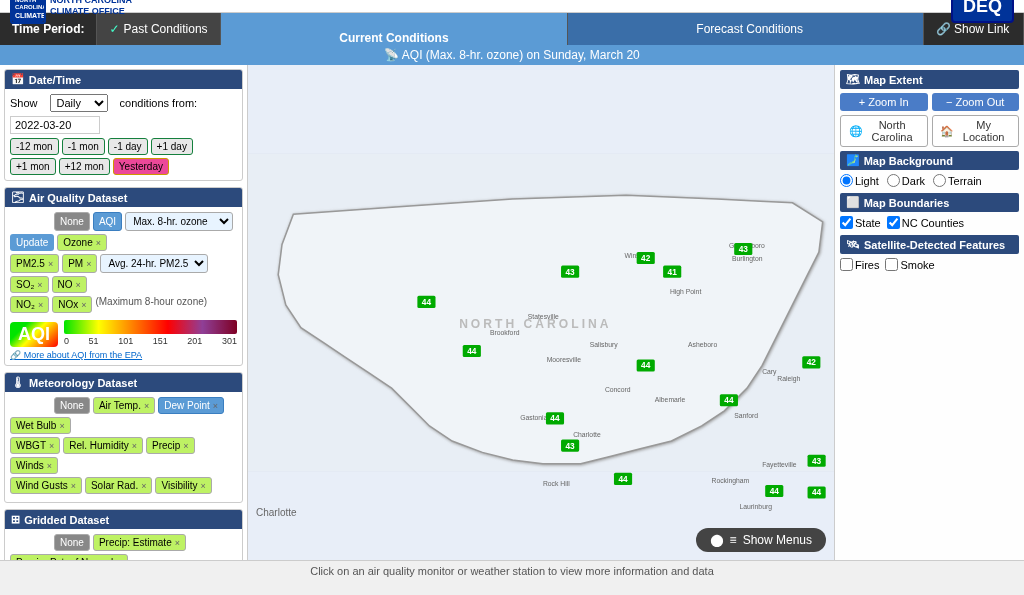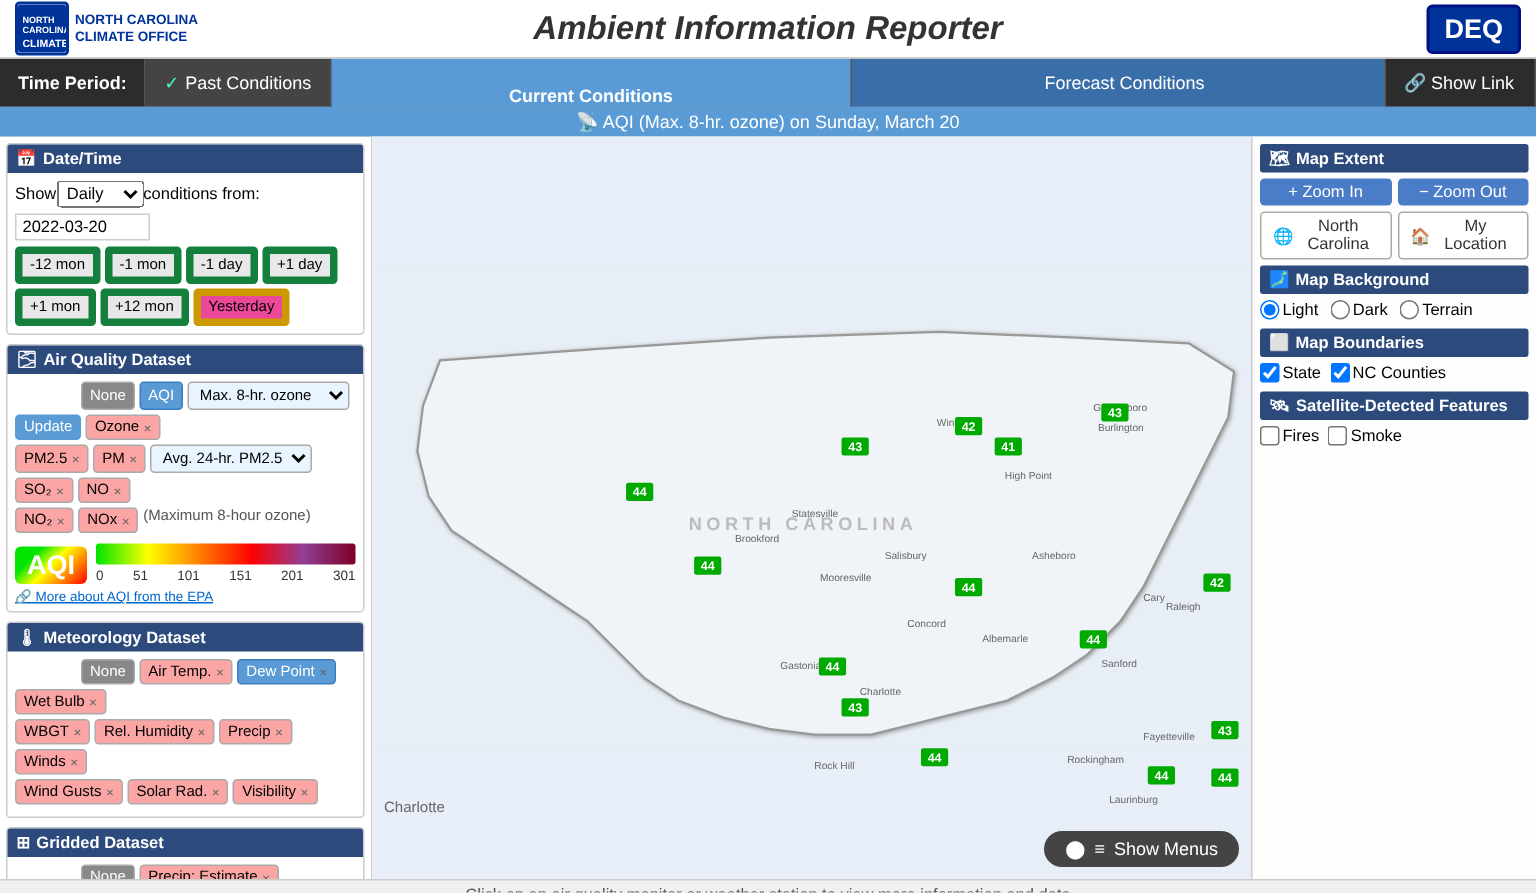--- a/index.html
+++ b/index.html
@@ -29,30 +29,30 @@
 
     
     #left-panel { width: 248px; min-width: 248px; background: white; border-right: 1px solid #ccc; overflow-y: auto; padding: 4px; z-index: 10; }
 
     
     .panel-section { margin-bottom: 6px; border: 1px solid #ccc; border-radius: 3px; }
     .panel-section-header { background: #2c4a7c; color: white; padding: 3px 6px; font-size: 11px; font-weight: bold; display: flex; align-items: center; gap: 4px; border-radius: 2px 2px 0 0; }
     .panel-section-body { padding: 5px; }
 
     
-    .show-row { display: flex; align-items: center; gap: 0; margin-bottom: 4px; font-size: 11px; }
+    .show-row { display: flex; align-items: center; gap: 12px; margin-bottom: 4px; font-size: 11px; }
     .show-row select { font-size: 11px; padding: 1px 2px; }
     .date-input { border: 1px solid #ccc; padding: 2px 4px; font-size: 11px; width: 90px; }
     .time-buttons { display: flex; flex-wrap: wrap; gap: 3px; margin-top: 4px; }
-    .time-btn { background: #e8e8e8; border: 5px solid #15803d; border-radius: 3px; padding: 2px 5px; font-size: 10px; cursor: pointer; }
+    .time-btn { background: #e8e8e8; border: 1px solid #15803d; border-radius: 3px; padding: 2px 5px; font-size: 10px; cursor: pointer; }
     .time-btn.active { background: #ec4899; border-color: #cc9900; }
 
     
     .tag-row { display: flex; flex-wrap: wrap; gap: 3px; margin-bottom: 3px; }
-    .tag { display: flex; align-items: center; background: #fca5a5; border: 1px solid #aaa; border-radius: 3px; padding: 2px 5px; font-size: 10px; cursor: pointer; }
+    .tag { display: flex; align-items: center; background: #bef264; border: 1px solid #aaa; border-radius: 3px; padding: 2px 5px; font-size: 10px; cursor: pointer; }
     .tag.none { background: #888; color: white; margin-left: 44px; }
     .tag.active-blue { background: #5b9bd5; color: white; border-color: #3a7ec0; }
     .tag .tag-x { color: #666; margin-left: 3px; font-size: 9px; }
 
     
     .dropdown-select { font-size: 10px; border: 1px solid #aaa; border-radius: 3px; padding: 2px 3px; background: #e8f4ff; }
 
     
     .update-btn { background: #5b9bd5; color: white; border: none; border-radius: 3px; padding: 2px 6px; font-size: 10px; cursor: pointer; }
 
@@ -104,21 +104,20 @@
     <div class="nc-icon">
       <svg width="32" height="32" viewBox="0 0 32 32">
         <rect width="32" height="32" fill="#003399" rx="2"></rect>
         <text x="3" y="12" fill="white" font-size="6" font-weight="bold">NORTH</text>
         <text x="3" y="19" fill="white" font-size="6" font-weight="bold">CAROLINA</text>
         <text x="3" y="28" fill="white" font-size="7" font-weight="bold">CLIMATE</text>
       </svg>
     </div>
     <div class="nc-text">NORTH CAROLINA<br>CLIMATE OFFICE</div>
   </div>
-  <h1>Ambient Information Reporter</h1>
   <div class="logo-right">
     <div class="logo-deq">DEQ</div>
   </div>
 </div>
 
 <div id="tabbar">
   <div class="tab-section time-period">
     <span>Time Period:</span>
   </div>
   <div class="tab-section past">

